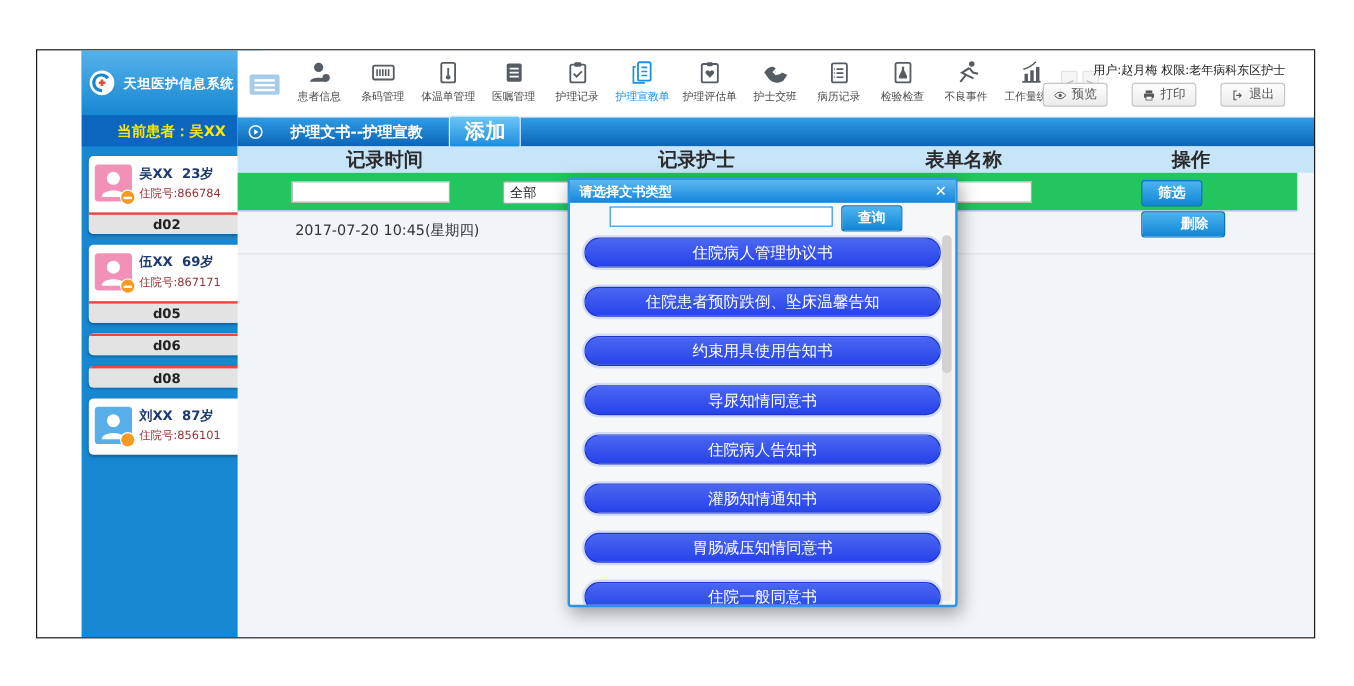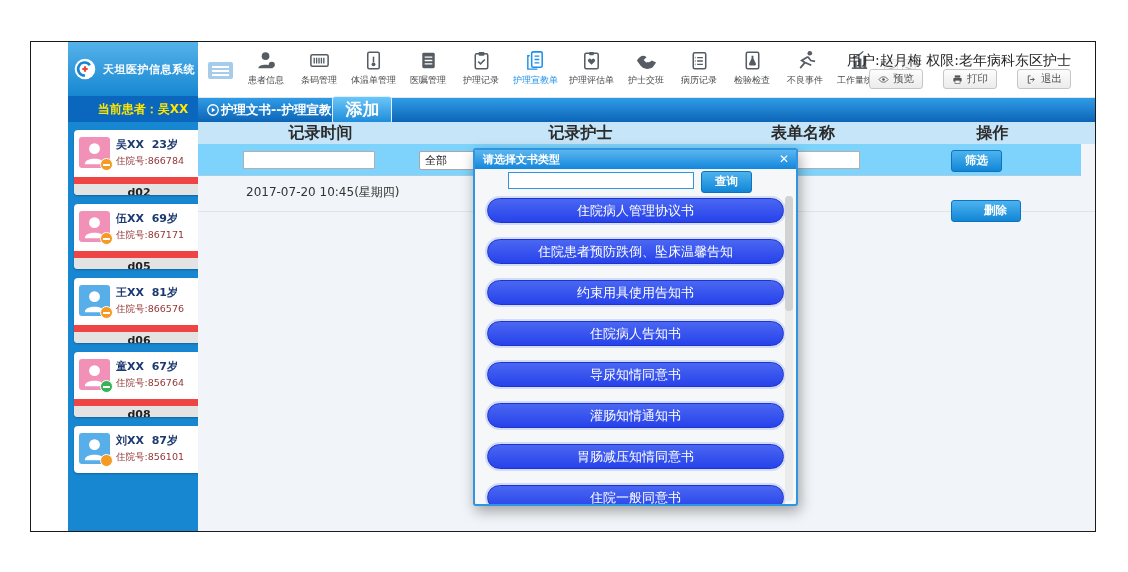--- a/index.html
+++ b/index.html
@@ -14,60 +14,60 @@
   .cur-pat { position:absolute; left:0; top:54px; right:0; height:26px; background:#0a67bd; color:#ffe600; font-size:12px; font-weight:bold; display:flex; align-items:center; justify-content:center; }
   .plist { position:absolute; left:0; top:80px; right:0; bottom:0; padding:8px 14px 0 6px; overflow:hidden; }
   .pcard { background:#fff; border-radius:4px; overflow:hidden; margin-bottom:9px; box-shadow:0 1px 2px rgba(0,0,0,.25); }
   .pcard-top { position:relative; height:47px; padding:7px 4px 0 42px; }
   .avatar { position:absolute; left:5px; top:7px; width:31px; height:31px; border-radius:3px; }
   .avatar svg { width:100%; height:100%; display:block; }
   .badge { position:absolute; left:26px; top:28px; width:13px; height:13px; border-radius:50%; border:1px solid #fff; display:flex; align-items:center; justify-content:center; }
   .badge i { display:block; width:7px; height:2px; background:#fff; }
   .p-name { font-size:11px; font-weight:bold; color:#1c3a70; white-space:nowrap; }
   .p-adm { font-size:9.5px; color:#943535; margin-top:3px; white-space:nowrap; }
-  .p-bed { height:18px; background:#e3e3e3; border-top:7px solid #ef4444; text-align:center; font-size:11px; font-weight:bold; color:#222; line-height:18px; }
+  .p-bed { height:18px; background:#e3e3e3; border-top:2px solid #ef4444; text-align:center; font-size:11px; font-weight:bold; color:#222; line-height:18px; }
   .side-scroll { position:absolute; right:2px; top:88px; bottom:0; width:7px; background:#1373c4; border-radius:3px; }
   .side-scroll .thumb { position:absolute; top:0; left:0; width:100%; height:185px; background:#ccd3d8; border-radius:3px; }
 
   
   .toolbar { position:absolute; left:167px; top:0; width:899px; height:56px; background:#fff; border-bottom:1px solid #e2e6ea; }
   .hamburger { position:absolute; left:10px; top:20px; width:25px; height:17px; background:#a6cce9; border-radius:2px; display:flex; flex-direction:column; justify-content:center; gap:2px; padding:0 4px; }
   .hamburger i { display:block; height:2px; background:#fff; }
   .tb-items { position:absolute; left:47px; top:7px; display:flex; gap:11px; }
   .tb-item { display:flex; flex-direction:column; align-items:center; gap:2px; min-width:42px; color:#565c63; cursor:pointer; }
   .tb-item .tb-ic svg { width:23px; height:23px; display:block; }
   .tb-item .tb-lb { font-size:9px; color:#4a4a4a; white-space:nowrap; }
   .tb-item.active { color:#1e90e8; }
   .tb-item.active .tb-lb { color:#1e90e8; }
   .pager { position:absolute; left:686px; top:17px; display:flex; gap:4px; }
   .pg { width:14px; height:20px; background:#f5f5f5; border:1px solid #e2e2e2; color:#b5b5b5; font-size:11px; display:flex; align-items:center; justify-content:center; border-radius:2px; }
-  .user-info { position:absolute; right:26px; top:10px; font-size:14px; color:#222; white-space:nowrap; }
+  .user-info { position:absolute; right:26px; top:10px; font-size:10px; color:#222; white-space:nowrap; }
   .user-btns { position:absolute; right:26px; top:27px; display:flex; gap:20px; }
   .ubtn { display:inline-flex; align-items:center; gap:4px; background:linear-gradient(#fdfdfd,#ebebeb); border:1px solid #c6c6c6; border-radius:3px; padding:2px 8px; font-size:10.5px; color:#555; cursor:pointer; }
   .ubtn svg { width:11px; height:11px; display:block; }
 
   
   .main { position:absolute; left:167px; top:56px; width:899px; bottom:0; background:#f1f4f8; }
-  .titlebar { position:absolute; left:0; top:0; right:0; height:24px; background:linear-gradient(180deg,#2f9ce6,#0c64b7); display:flex; align-items:center; gap:1px; padding-left:8px; }
+  .titlebar { position:absolute; left:0; top:0; right:0; height:24px; background:linear-gradient(180deg,#2f9ce6,#0c64b7); display:flex; align-items:center; gap:22px; padding-left:8px; }
   .titlebar .t-ic svg { width:14px; height:14px; display:block; }
   .t-tx { color:#fff; font-size:12.5px; font-weight:bold; }
   .add-btn { background:linear-gradient(#6cc6f7,#1b8ada); border:1px solid #dff1fd; border-radius:3px; color:#fff; font-size:17px; font-weight:bold; padding:1px 12px 2px; cursor:pointer; font-family:inherit; }
   .thead { position:absolute; left:0; top:24px; right:0; height:22px; background:#c7e5f8; display:grid; grid-template-columns:245px 275px 170px auto; align-items:center; }
   .thead span { text-align:center; font-size:16px; font-weight:bold; color:#2b2b2b; }
-  .tfilter { position:absolute; left:0; top:46px; right:16px; height:32px; background:#7dd3fc; border-bottom:1px solid #a6cde4; }
+  .tfilter { position:absolute; left:0; top:46px; right:16px; height:32px; background:#22c55e; border-bottom:1px solid #a6cde4; }
   .tfilter input { position:absolute; top:7px; height:18px; border:1px solid #b0b0b0; background:#fff; font-size:11px; padding:0 4px; font-family:inherit; }
   .in-time { left:45px; width:132px; }
   .in-nurse { left:558px; width:104px; }
   .fake-select { position:absolute; left:221px; top:7px; width:150px; height:19px; background:#fff; border:1px solid #a8a8a8; border-radius:2px; font-size:11px; color:#222; display:flex; align-items:center; justify-content:space-between; padding:0 5px; cursor:pointer; }
   .fake-select .arr { font-size:8px; color:#666; }
   .blue-btn { background:linear-gradient(#4db3ef,#1186d6); border:1px solid #0d72bf; border-radius:3px; color:#fff; font-size:11.5px; font-weight:bold; padding:2px 13px 3px; cursor:pointer; font-family:inherit; }
   .filter-btn { position:absolute; left:753px; top:6px; }
   .trow { position:absolute; left:0; top:78px; right:0; height:36px; border-bottom:1px solid #e0e4e8; }
   .r-time { position:absolute; left:48px; top:8px; font-size:12px; color:#333; }
-  .del-btn { position:absolute; left:753px; top:24px;padding-left:32px; }
+  .del-btn { position:absolute; left:753px; top:0;padding-left:32px; }
 
   
   .modal { position:absolute; left:442px; top:106px; width:325px; height:358px; background:#f6f7f8; border:2px solid #2e95e2; border-radius:3px; box-shadow:2px 5px 14px rgba(0,0,0,.35); z-index:50; overflow:hidden; }
   .m-title { position:relative; height:19px; background:linear-gradient(#5cb6ef,#1386dc); color:#fff; font-size:11px; font-weight:bold; line-height:19px; padding:0 8px; }
   .m-close { position:absolute; right:7px; top:0; color:#fff; font-weight:bold; font-size:12px; cursor:pointer; line-height:19px; }
   .m-search-input { position:absolute; left:33px; top:22px; width:186px; height:17px; border:1px solid #2e95e2; font-size:11px; padding:0 4px; font-family:inherit; }
   .m-query { position:absolute; left:226px; top:21px; }
   .m-list { position:absolute; left:12px; top:48px; width:297px; }
   .pill { height:25px; margin-bottom:16px; background:linear-gradient(180deg,#4a67f2,#2742ea); border:1px solid #1d33cf; border-radius:14px; color:#fff; font-size:13px; font-weight:normal; display:flex; align-items:center; justify-content:center; box-shadow:0 0 0 2px rgba(130,160,245,.3); cursor:pointer; white-space:nowrap; }
   .m-scroll { position:absolute; right:3px; top:46px; bottom:3px; width:8px; background:#ebebeb; border-radius:4px; }
@@ -117,49 +117,23 @@
             </span>
             <span class="badge" style="background:#f59a23">
               <i></i>
             </span>
             <div class="p-name"><span>伍XX</span>&nbsp;&nbsp;<span>69岁</span></div>
             <div class="p-adm">住院号:867171</div>
           </div>
           <div class="p-bed">d05</div>
         </div>
         <div class="pcard">
-          <div class="pcard-top">
-            <span class="avatar" style="background:#58aee8">
-              <svg viewBox="0 0 24 24">
-                <circle cx="12" cy="9" r="4.2" fill="#fff"></circle>
-                <path d="M4.5 21c0-5.5 15-5.5 15 0z" fill="#fff"></path>
-              </svg>
-            </span>
-            <span class="badge" style="background:#f59a23">
-              <i></i>
-            </span>
-            <div class="p-name"><span>王XX</span>&nbsp;&nbsp;<span>81岁</span></div>
-            <div class="p-adm">住院号:866576</div>
-          </div>
           <div class="p-bed">d06</div>
         </div>
         <div class="pcard">
-          <div class="pcard-top">
-            <span class="avatar" style="background:#f291b8">
-              <svg viewBox="0 0 24 24">
-                <circle cx="12" cy="9" r="4.2" fill="#fff"></circle>
-                <path d="M4.5 21c0-5.5 15-5.5 15 0z" fill="#fff"></path>
-              </svg>
-            </span>
-            <span class="badge" style="background:#35b558">
-              <i></i>
-            </span>
-            <div class="p-name"><span>童XX</span>&nbsp;&nbsp;<span>67岁</span></div>
-            <div class="p-adm">住院号:856764</div>
-          </div>
           <div class="p-bed">d08</div>
         </div>
         <div class="pcard">
           <div class="pcard-top">
             <span class="avatar" style="background:#58aee8">
               <svg viewBox="0 0 24 24">
                 <circle cx="12" cy="9" r="4.2" fill="#fff"></circle>
                 <path d="M4.5 21c0-5.5 15-5.5 15 0z" fill="#fff"></path>
               </svg>
             </span>
@@ -372,22 +346,22 @@
     <div class="m-title">
       <span>请选择文书类型</span>
       <span class="m-close">✕</span>
     </div>
     <input class="m-search-input" value="" style="">
     <button class="blue-btn m-query">查询</button>
     <div class="m-list" id="doc-type-list">
         <div class="pill">住院病人管理协议书</div>
         <div class="pill">住院患者预防跌倒、坠床温馨告知</div>
         <div class="pill">约束用具使用告知书</div>
+        <div class="pill">导尿知情同意书</div>
         <div class="pill">住院病人告知书</div>
-        <div class="pill">导尿知情同意书</div>
         <div class="pill">灌肠知情通知书</div>
         <div class="pill">胃肠减压知情同意书</div>
         <div class="pill">住院一般同意书</div>
       </div>
     <div class="m-scroll">
         <div class="thumb"></div>
       </div>
   </div>
 
 </div>

